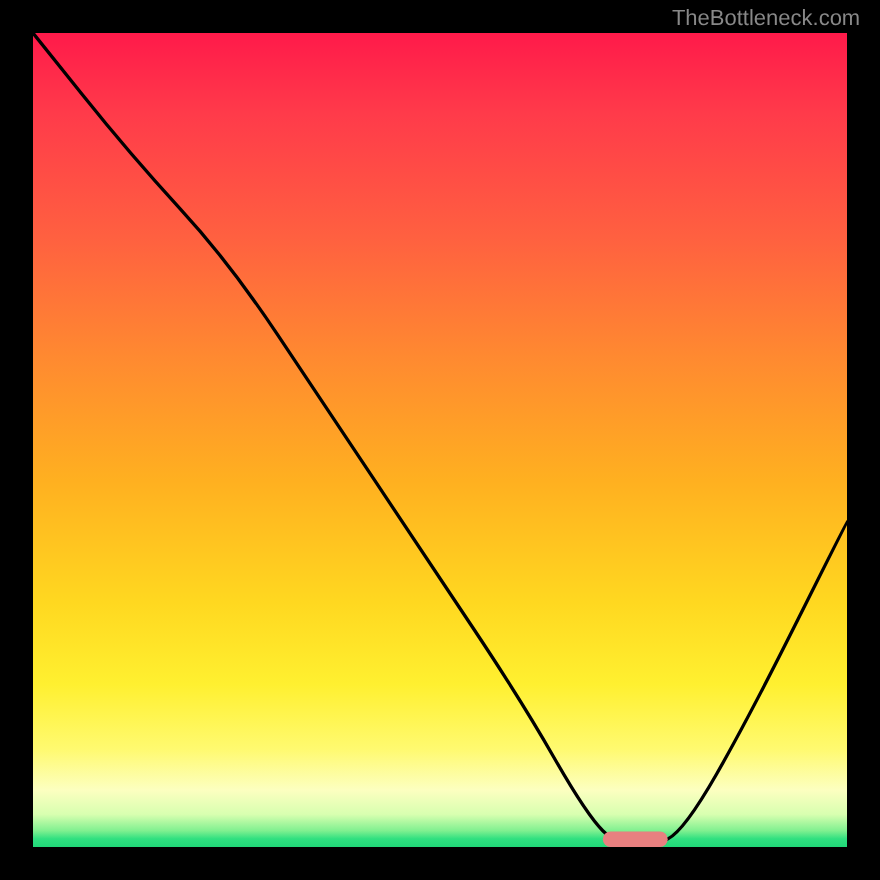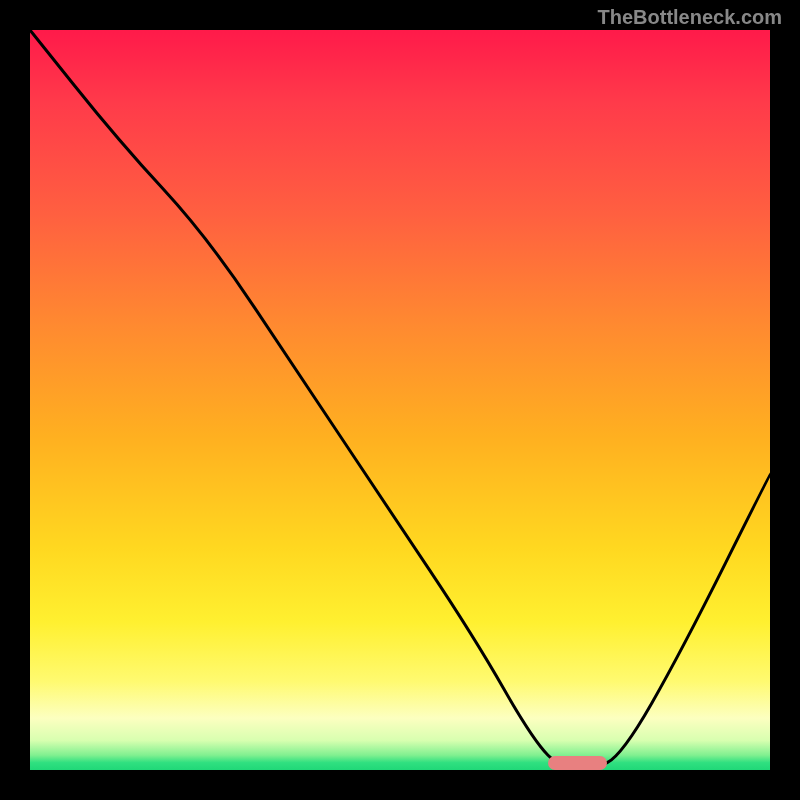--- a/index.html
+++ b/index.html
@@ -10,21 +10,21 @@
     background: #000;
     position: relative;
     font-family: Arial, sans-serif;
   }
   .watermark {
     position: absolute;
     top: 6px;
     right: 18px;
     color: #888;
     font-size: 20px;
-    font-weight: 700;
+    font-weight: 400;
     z-index: 10;
   }
   .plot-area {
     position: absolute;
     left: 30px;
     top: 30px;
     width: 740px;
     height: 740px;
     background: linear-gradient(to bottom,
       #ff1a4a 0%,

